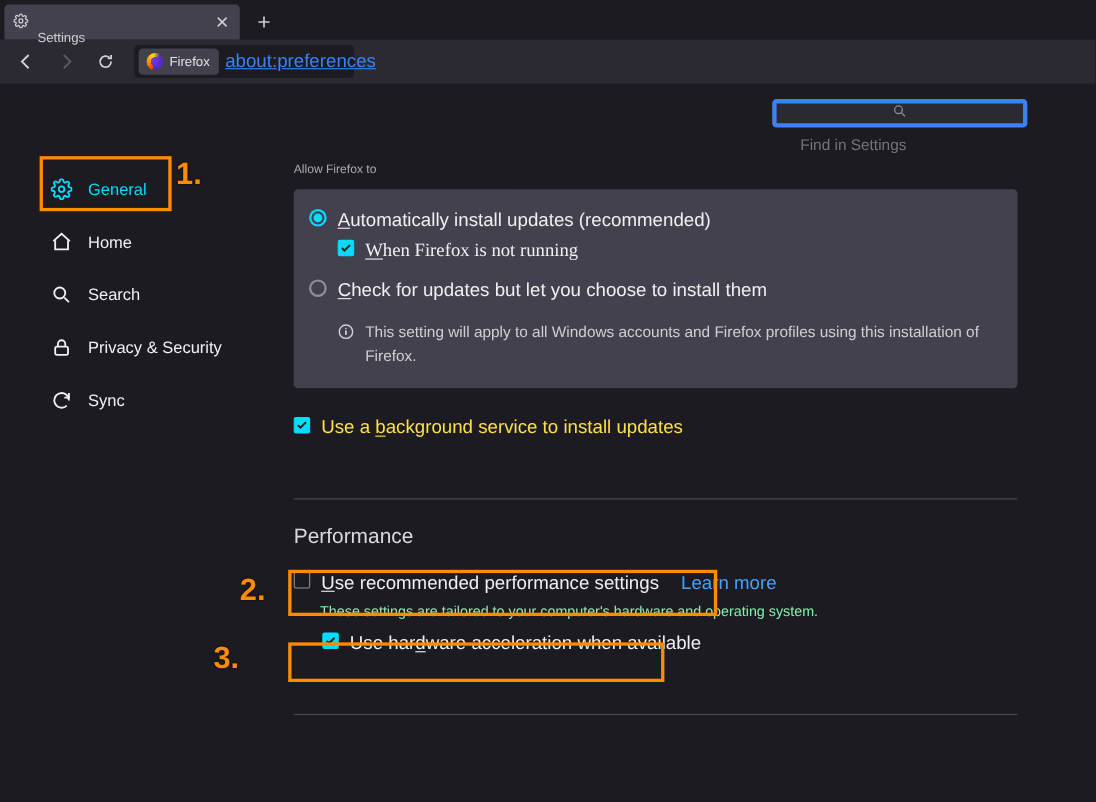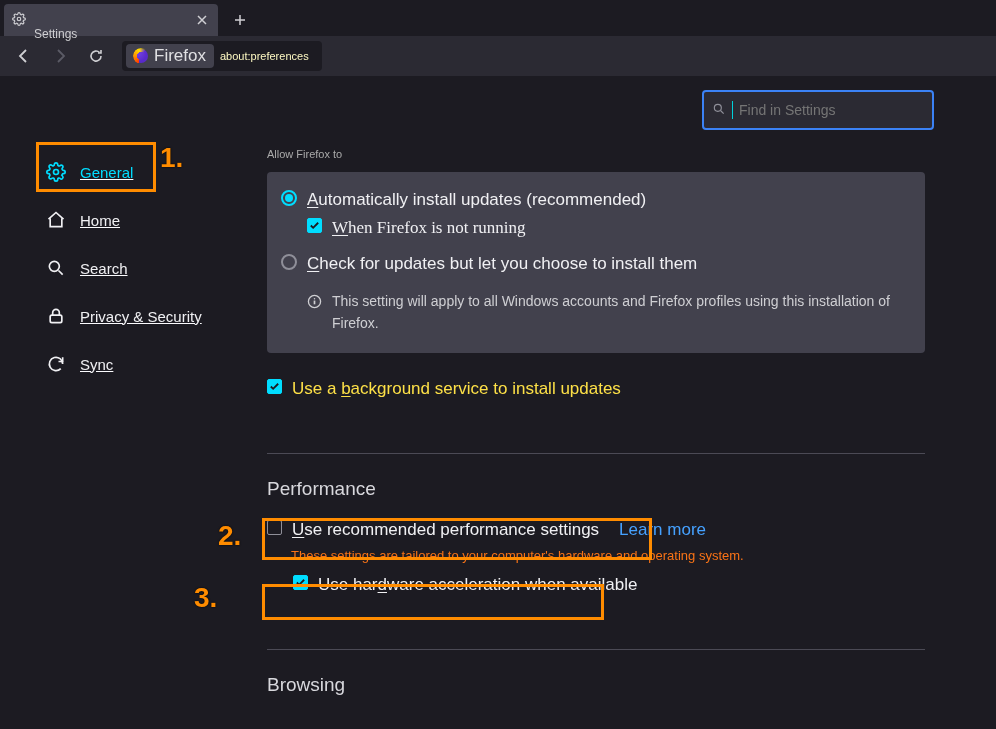--- a/index.html
+++ b/index.html
@@ -73,24 +73,24 @@
     padding: 0 4px;
     gap:6px;
     width: 200px;
   }
   .urlbar .brand {
     display:flex; align-items:center; gap:6px;
     background:#42414d;
     border-radius:4px;
     height:24px;
     padding:0 8px;
-    font-size:17px;
+    font-size:12px;
     color:#e0e0e3;
   }
-  .urlbar .addr { font-size:11px; color:#fef9c3; }
+  .urlbar .addr { font-size:17px; color:#3b82f6;text-decoration:underline; }
   .ff-icon {
     width:14px;height:14px;
     background: radial-gradient(circle at 30% 30%, #7542e5 0%, #592acb 60%);
     border-radius:50%;
     position:relative;
   }
   .ff-icon::after{
     content:"";
     position:absolute;
     inset:-1px;
@@ -102,21 +102,20 @@
 
   
   .content {
     display:flex;
     height: calc(729px - 36px - 40px);
   }
   .sidebar {
     width: 235px;
     padding-top: 76px;
     padding-left: 38px;
-    text-decoration: underline;
   }
   .side-item {
     display:flex;
     align-items:center;
     gap:14px;
     height:40px;
     font-size:15px;
     color:#f0f0f3;
     padding: 0 8px;
     margin-bottom: 8px;
@@ -129,28 +128,29 @@
   .main {
     flex:1;
     position:relative;
     padding-right: 60px;
   }
   .searchwrap {
     position:absolute;
     top: 14px;
     right: 62px;
     width: 232px;
-    height: 40px;
-    border: 2px solid #3b82f6;
+    height: 26px;
+    border: 4px solid #3b82f6;
     border-radius: 4px;
     display:flex;
     align-items:center;
     padding: 0 8px;
     gap:6px;
     background:#2b2a33;
+    flex-direction:column;
   }
   .searchwrap input {
     flex:1;
     background:transparent;
     border:none;
     outline:none;
     color:#cfcfd3;
     font-size:14px;
   }
   .searchwrap .mag { color:#8f8f99; }
@@ -225,21 +225,21 @@
   }
   h2.section {
     font-weight:500;
     font-size:19px;
     color:#d8d8dd;
     margin-bottom:20px;
   }
   .learn { color:#45a1ff; margin-left:10px; }
   .desc {
     font-size:13px;
-    color:#f97316;
+    color:#86efac;
     padding-left:24px;
     margin-top:8px;
     margin-bottom:12px;
   }
   .u { text-decoration: underline; text-underline-offset:2px; }
 
   
   .anno-box {
     position:absolute;
     border:3px solid #ff8c00;
@@ -427,21 +427,20 @@
         <span class="check on">
           <svg width="11" height="11" viewBox="0 0 12 12">
               <path d="M2 6l2.5 2.5L10 3" fill="none" stroke="#1c1b22" stroke-width="2"></path>
             </svg>
         </span>
         <span><span>Use har</span><span class="u">d</span><span>ware acceleration when available</span></span>
       </div>
 
       <hr class="sep">
 
-      <h2 class="section">Browsing</h2>
     </div>
   </div>
 </div>
 
 <div class="anno-box" style="left:36px; top:142px; width:120px; height:50px;"></div>
 <div class="anno-text" style="left:160px; top:142px;">1.</div>
 
 <div class="anno-box" style="left:262px; top:518px; width:390px; height:42px;"></div>
 <div class="anno-text" style="left:218px; top:520px;">2.</div>
 

